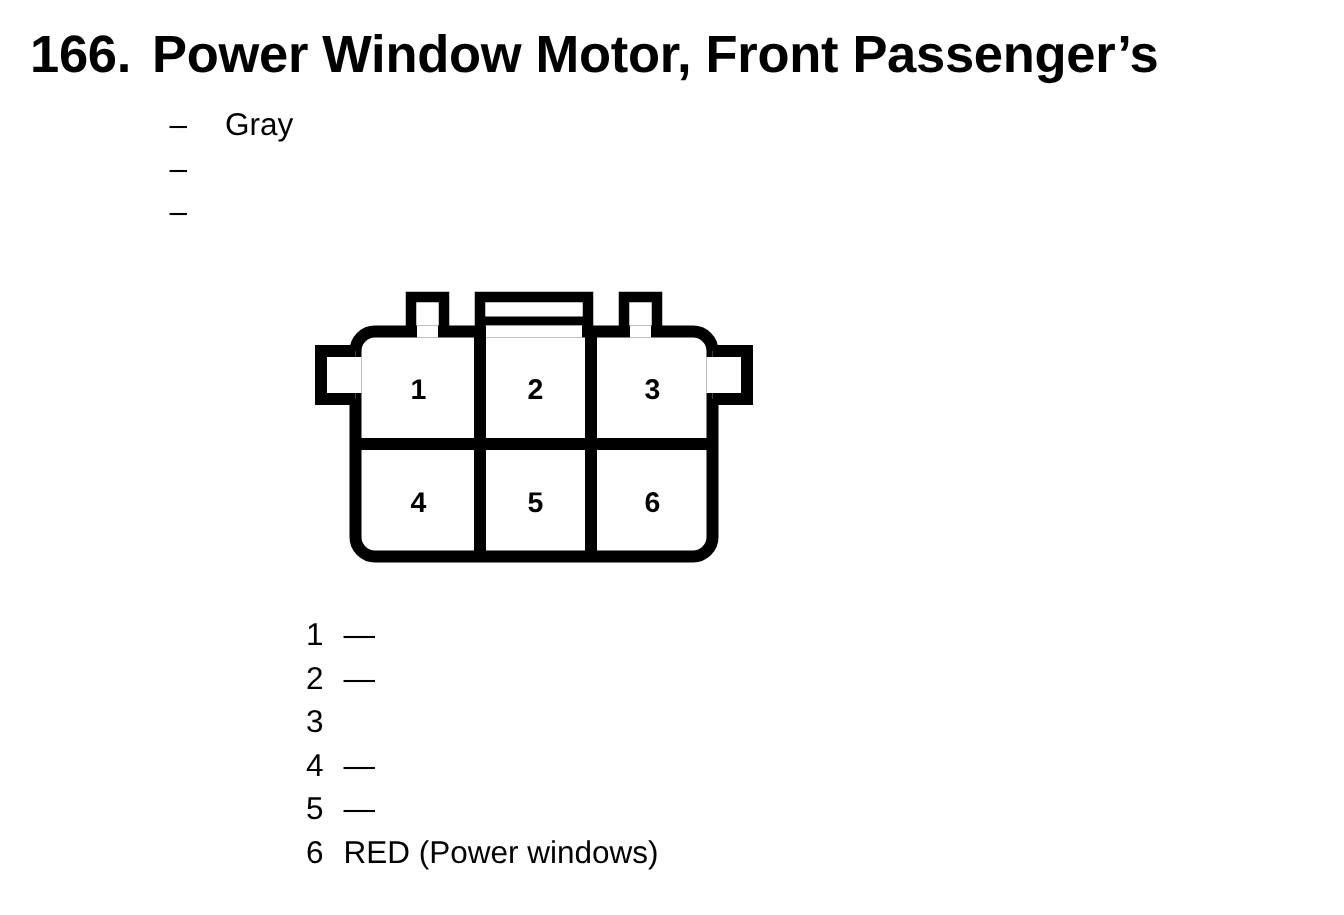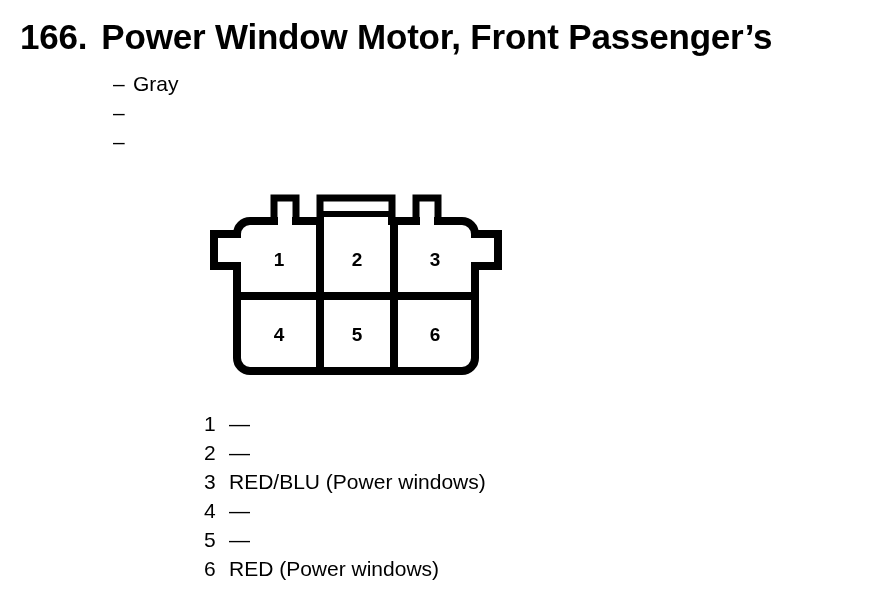--- a/index.html
+++ b/index.html
@@ -58,20 +58,21 @@
     font-size: 21px;
     line-height: 29px;
     white-space: nowrap;
   }
   .bullet-dash {
     width: 20px;
     flex: 0 0 20px;
   }
   .bullet-text {
     flex: 0 0 auto;
+    margin-left: 17px;
   }
 
   
   .connector-wrap {
     position: absolute;
     left: 196px;
     top: 188px;
     width: 320px;
     height: 196px;
   }
@@ -177,21 +178,20 @@
     <div class="pinlist-row">
       <span class="pinlist-index">1</span>
       <span class="pinlist-value">—</span>
     </div>
     <div class="pinlist-row">
       <span class="pinlist-index">2</span>
       <span class="pinlist-value">—</span>
     </div>
     <div class="pinlist-row">
       <span class="pinlist-index">3</span>
-      <span class="pinlist-value">RED/BLU (Power windows)</span>
     </div>
     <div class="pinlist-row">
       <span class="pinlist-index">4</span>
       <span class="pinlist-value">—</span>
     </div>
     <div class="pinlist-row">
       <span class="pinlist-index">5</span>
       <span class="pinlist-value">—</span>
     </div>
     <div class="pinlist-row">

